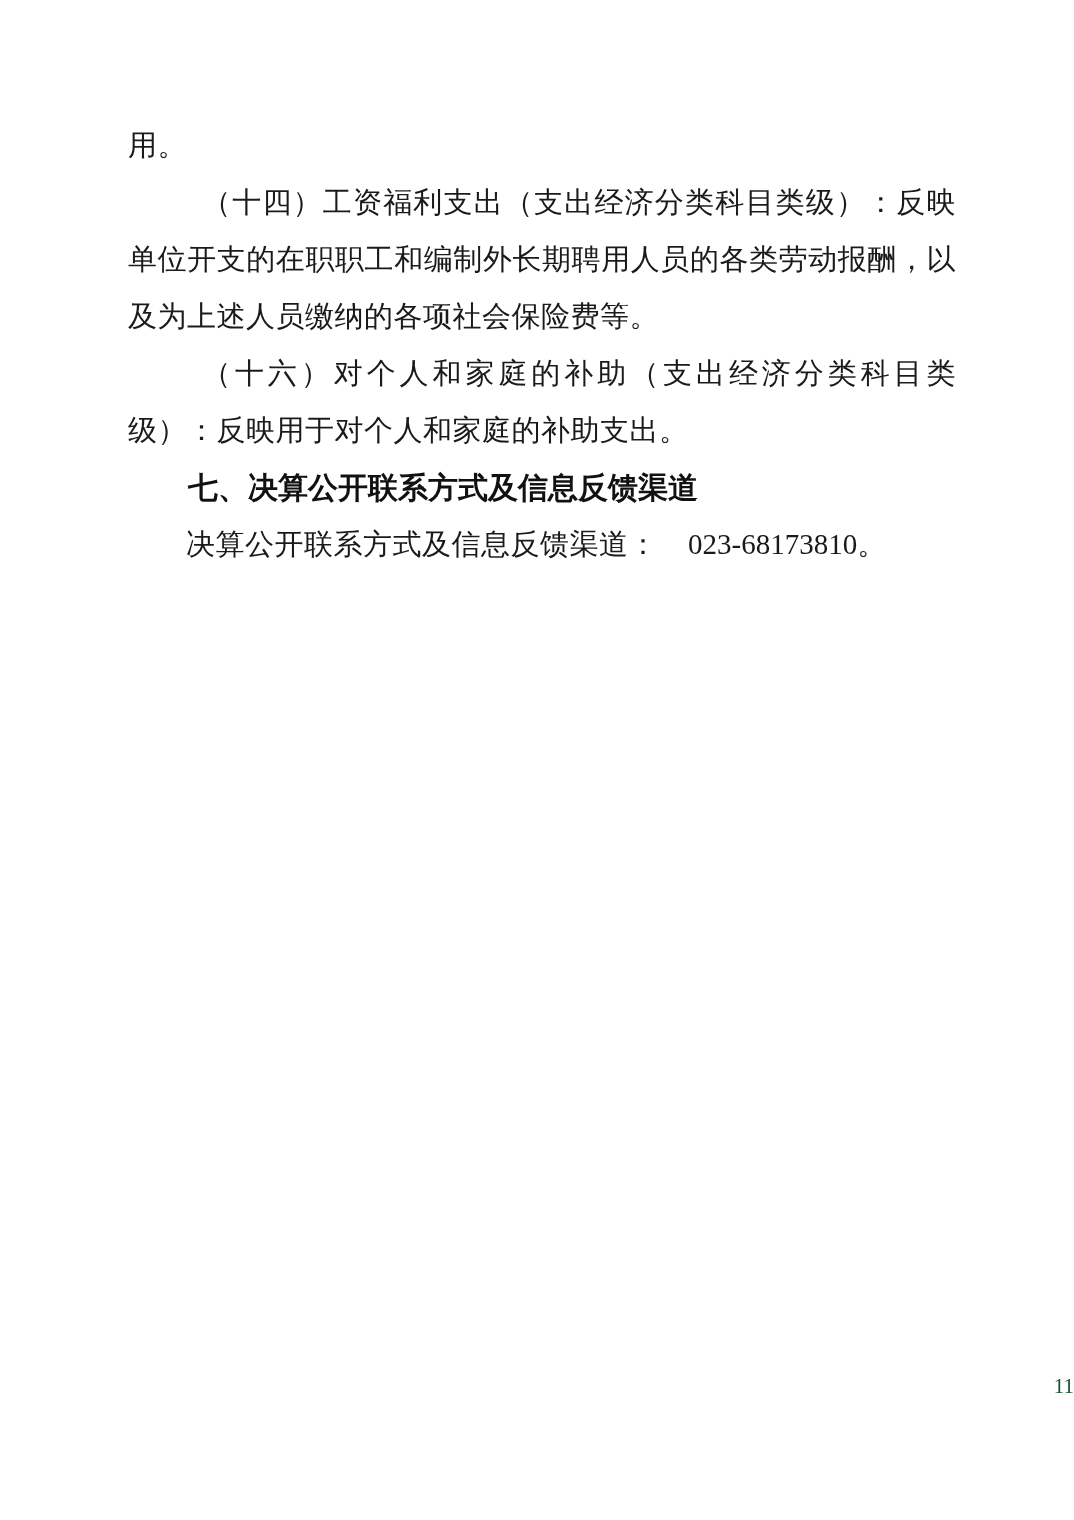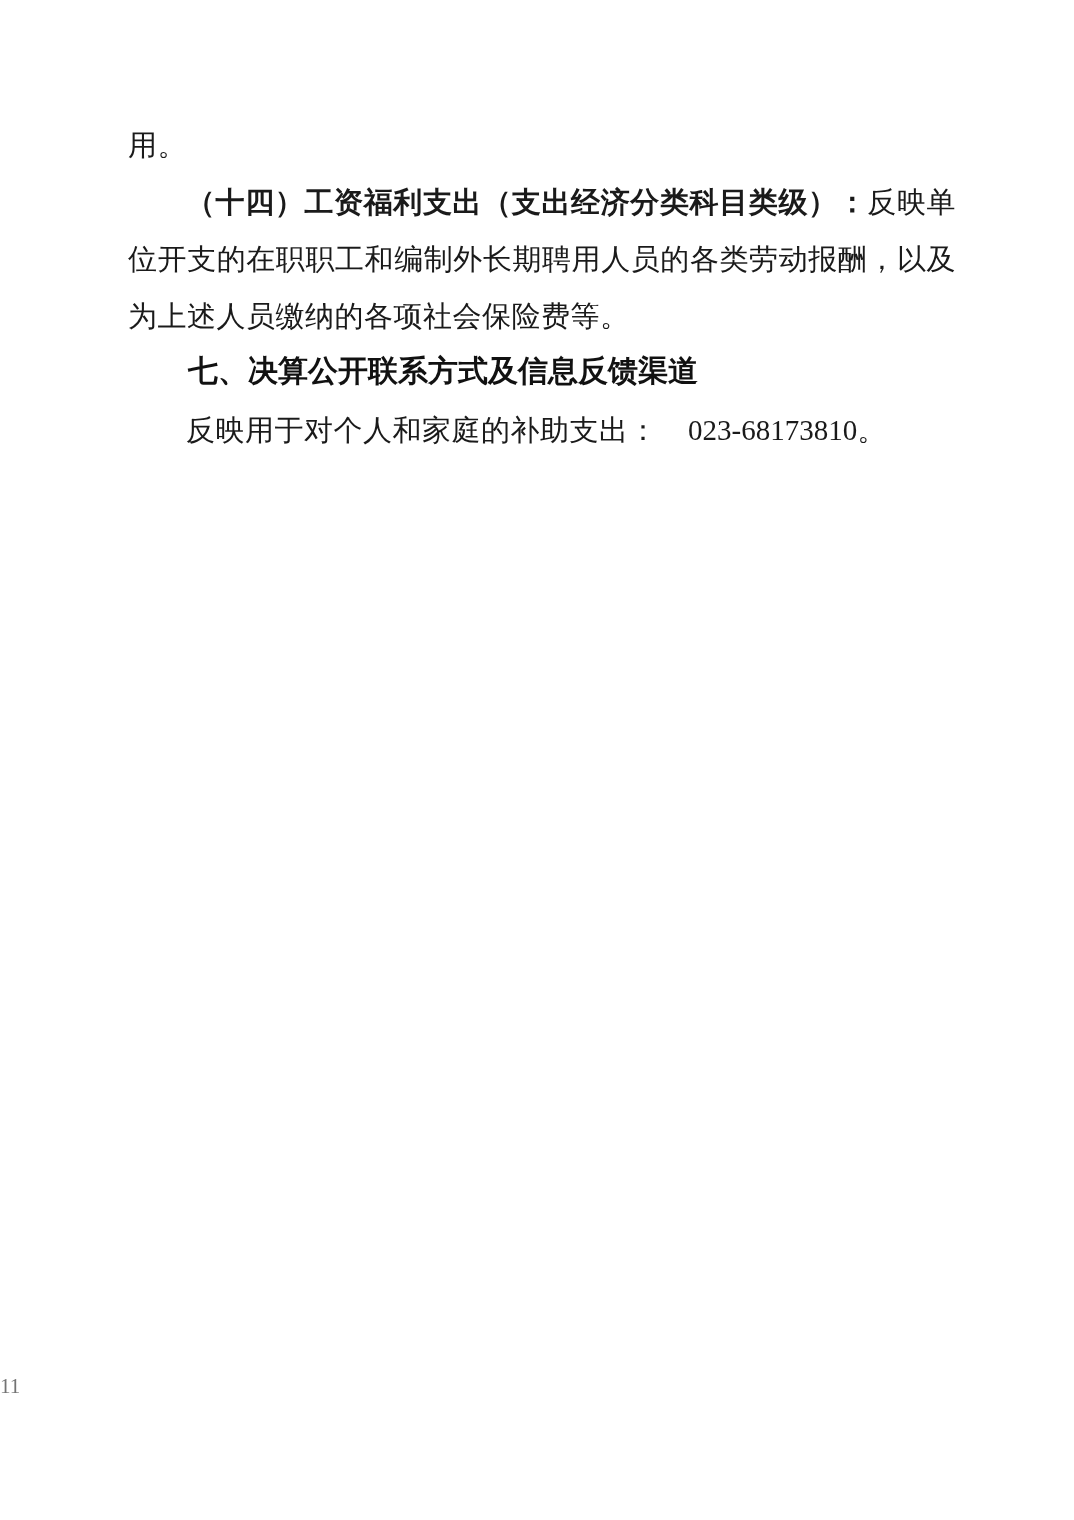--- a/index.html
+++ b/index.html
@@ -27,61 +27,63 @@
     font-size: 29px;
     line-height: 57px;
     text-align: justify;
     text-indent: 2em;
     letter-spacing: 0.5px;
   }
   .no-indent {
     text-indent: 0;
   }
   .lead {
-    font-weight: bold;
+    font-weight: normal;
+    margin-left: 16px;
   }
   .heading {
     margin: 0;
     font-size: 30px;
     line-height: 57px;
     text-indent: 2em;
     font-weight: bold;
-    font-family: Liberation Mono, monospace;
+    font-family: Liberation Serif, serif;
     color: #111111;
   }
   .phone {
     font-family: "Liberation Serif", serif;
     letter-spacing: 0;
     margin-left: 30px;
   }
   .page-number {
     position: absolute;
     left: 0;
     right: 0;
     top: 1372px;
-    text-align: left;
+    text-align: right;
     font-size: 21px;
     line-height: 28px;
-    color: #737373;
+    color: #14532d;
     font-family: "Liberation Serif", serif;
   }
 </style>
 </head>
 <body>
 
 <div class="page">
   <div class="content">
 
     <p class="para no-indent">用。</p>
 
     <p class="para"><b class="lead">（十四）工资福利支出（支出经济分类科目类级）：</b><span>反映单位开支的在职职工和编制外长期聘用人员的各类劳动报酬，以及为上述人员缴纳的各项社会保险费等。</span></p>
 
 
+    <p class="para"><b class="lead">（十六）对个人和家庭的补助（支出经济分类科目类级）：</b><span>反映用于对个人和家庭的补助支出。</span></p>
 
 
     <h2 class="heading">七、决算公开联系方式及信息反馈渠道</h2>
 
-    <p class="para"><span>反映用于对个人和家庭的补助支出：</span><span class="phone">023-68173810</span><span>。</span></p>
+    <p class="para"><span>决算公开联系方式及信息反馈渠道：</span><span class="phone">023-68173810</span><span>。</span></p>
 
   </div>
 
   <div class="page-number">11</div>
 </div>
 
 </body></html>

